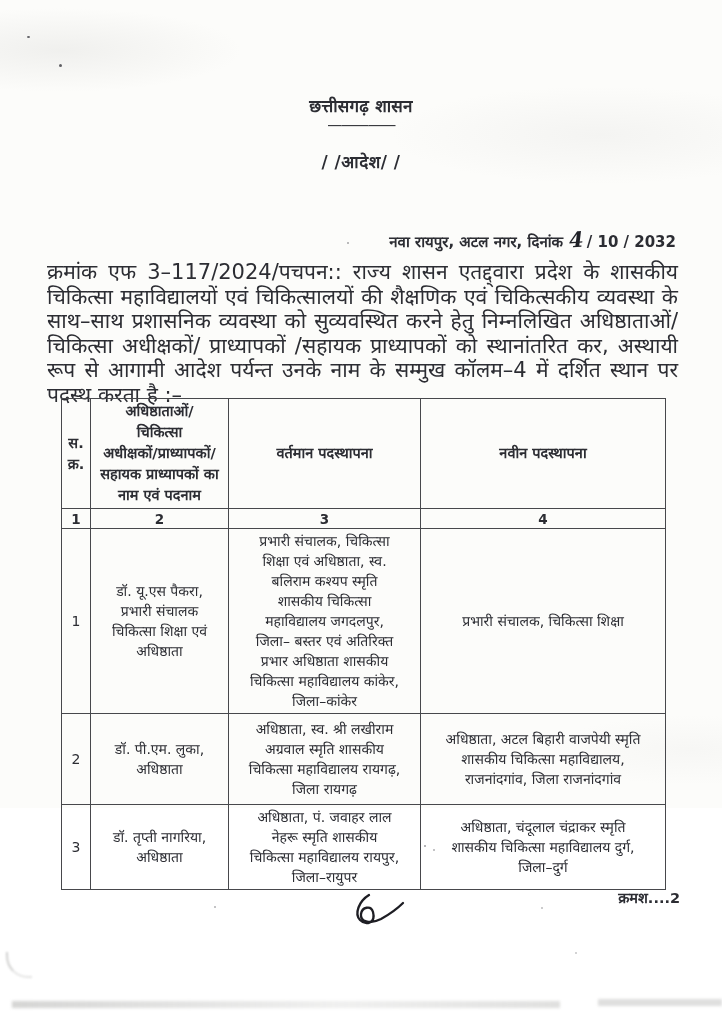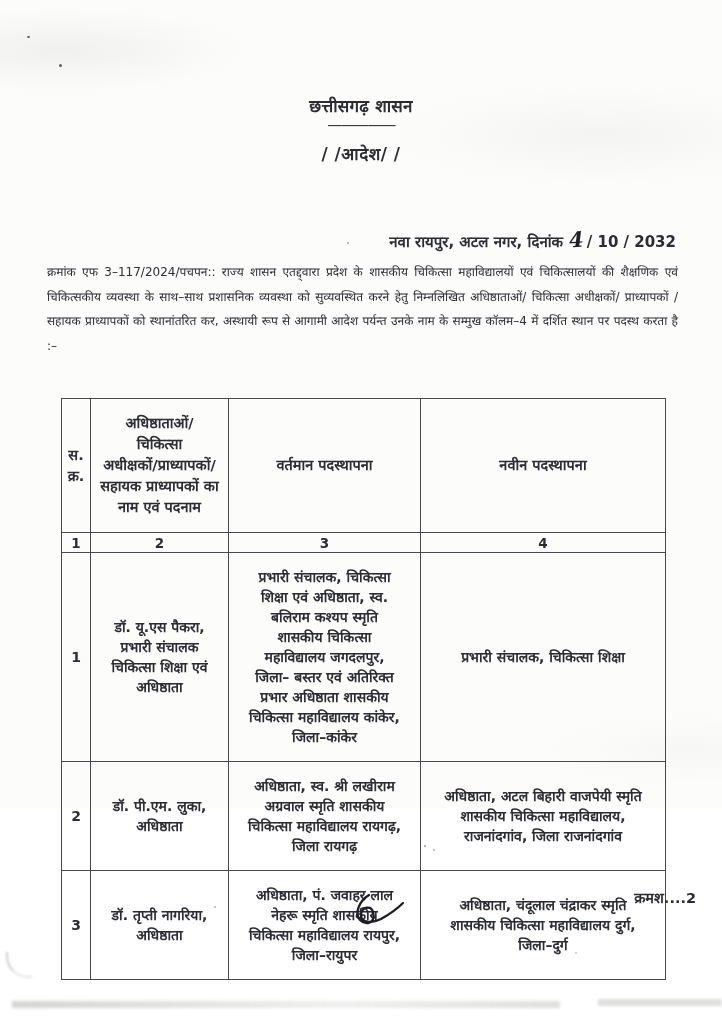--- a/index.html
+++ b/index.html
@@ -12,43 +12,43 @@
       radial-gradient(ellipse 260px 60px at 60px 50px, rgba(185,185,182,.18), transparent 70%),
       radial-gradient(ellipse 300px 70px at 600px 135px, rgba(190,190,188,.13), transparent 70%),
       radial-gradient(ellipse 200px 50px at 690px 750px, rgba(200,200,198,.10), transparent 70%),
       #fcfcfa;
     color:#2c2d33;
   }
 
   .doc-header { position:absolute; top:94px; left:0; right:0; text-align:center; }
   .doc-header .hline { font-size:17px; font-weight:600; line-height:25px; letter-spacing:.2px; }
   .divider-dashes { font-size:15px; line-height:13px; letter-spacing:-1.5px; color:#3a3b40; }
-  .order-title { font-size:17px; font-weight:700; line-height:24px; margin-top:10px; letter-spacing:.5px; }
+  .order-title { font-size:17px; font-weight:700; line-height:24px; margin-top:18px; letter-spacing:.5px; }
 
   .date-line { position:absolute; top:227px; right:46px; font-size:15px; font-weight:600; }
   .hand-day {
     font-family:"DejaVu Serif","Liberation Serif",serif;
     font-style:italic; font-weight:700; font-size:21px;
     display:inline-block; transform:rotate(-4deg); margin:0 3px 0 6px; color:#1f2026;
   }
 
   .intro { position:absolute; top:260px; left:47px; width:631px;
-    font-size:12px; line-height:24.6px; text-align:justify; font-weight:500; }
+    font-size:21px; line-height:24.6px; text-align:justify; font-weight:500; }
 
   table.postings { position:absolute; top:398px; left:61px; width:604px;
     border-collapse:collapse; table-layout:fixed; }
   .postings th, .postings td {
     border:1.4px solid #47484c; vertical-align:middle; text-align:center;
-    white-space:pre-line; padding:14px 4px; overflow:hidden;
+    white-space:pre-line; padding:2px 4px; overflow:hidden;
   }
   .postings th { font-size:14.5px; font-weight:700; line-height:21px; }
-  .postings td { font-size:14px; line-height:20px; font-weight:700; }
+  .postings td { font-size:14px; line-height:20px; font-weight:400; }
   tr.numrow td { font-size:13.5px; font-weight:700; line-height:14px; padding:1px; }
 
-  .continuation { position:absolute; top:887px; right:26px; font-size:14.5px; font-weight:600; }
+  .continuation { position:absolute; top:887px; right:42px; font-size:14.5px; font-weight:600; }
 
   .signature { position:absolute; left:346px; top:892px; }
 
   .speck { position:absolute; background:#3a3a40; border-radius:50%; opacity:.8; }
   .smudge { position:absolute; filter:blur(1.5px); pointer-events:none; }
   .smudge.bar1 { left:12px; top:1001px; width:548px; height:7px;
     background:linear-gradient(90deg, rgba(145,145,142,.38), rgba(160,160,156,.16) 60%, rgba(150,150,146,.30)); }
   .smudge.bar2 { left:598px; top:999px; width:124px; height:7px; background:rgba(150,150,146,.30); }
   .smudge.curl { left:6px; top:952px; width:26px; height:26px; border-left:2px solid rgba(120,120,118,.35);
     border-bottom:2px solid rgba(120,120,118,.2); border-radius:0 0 0 22px; filter:blur(.8px); }

